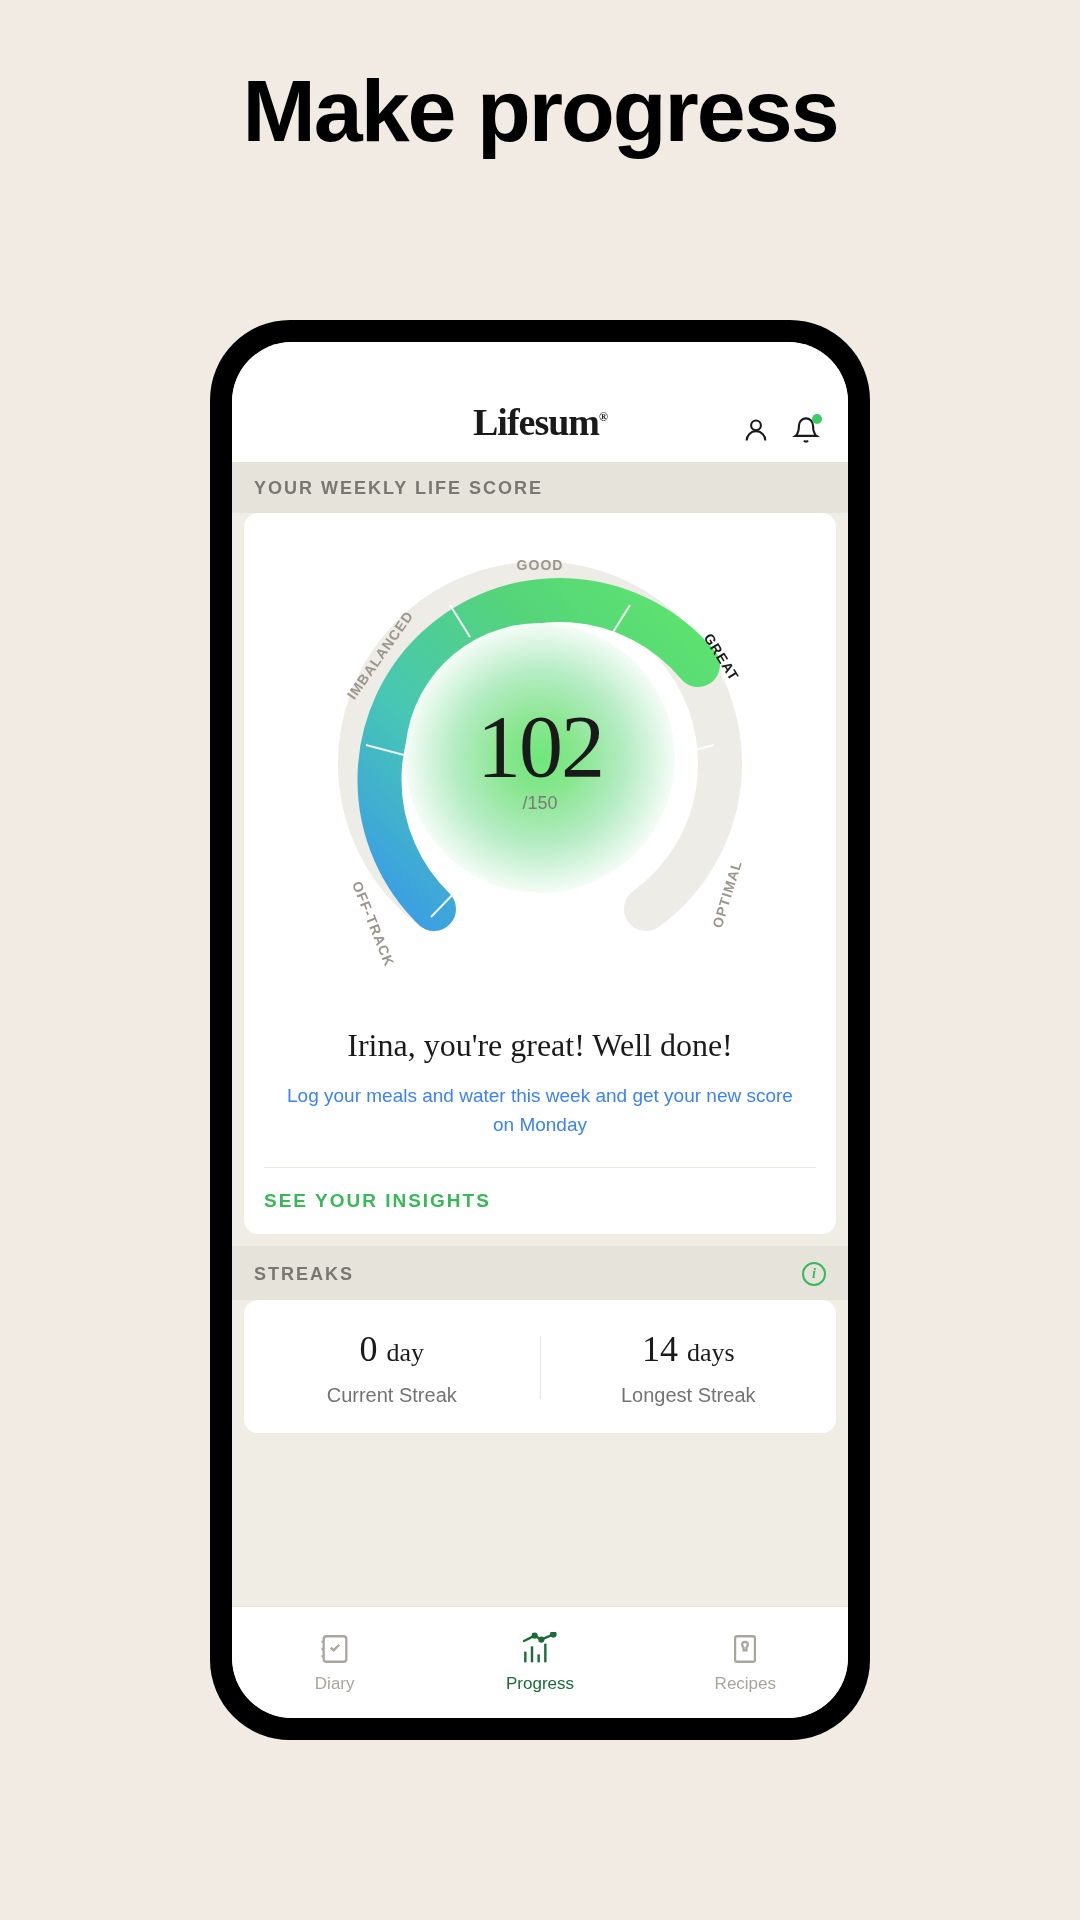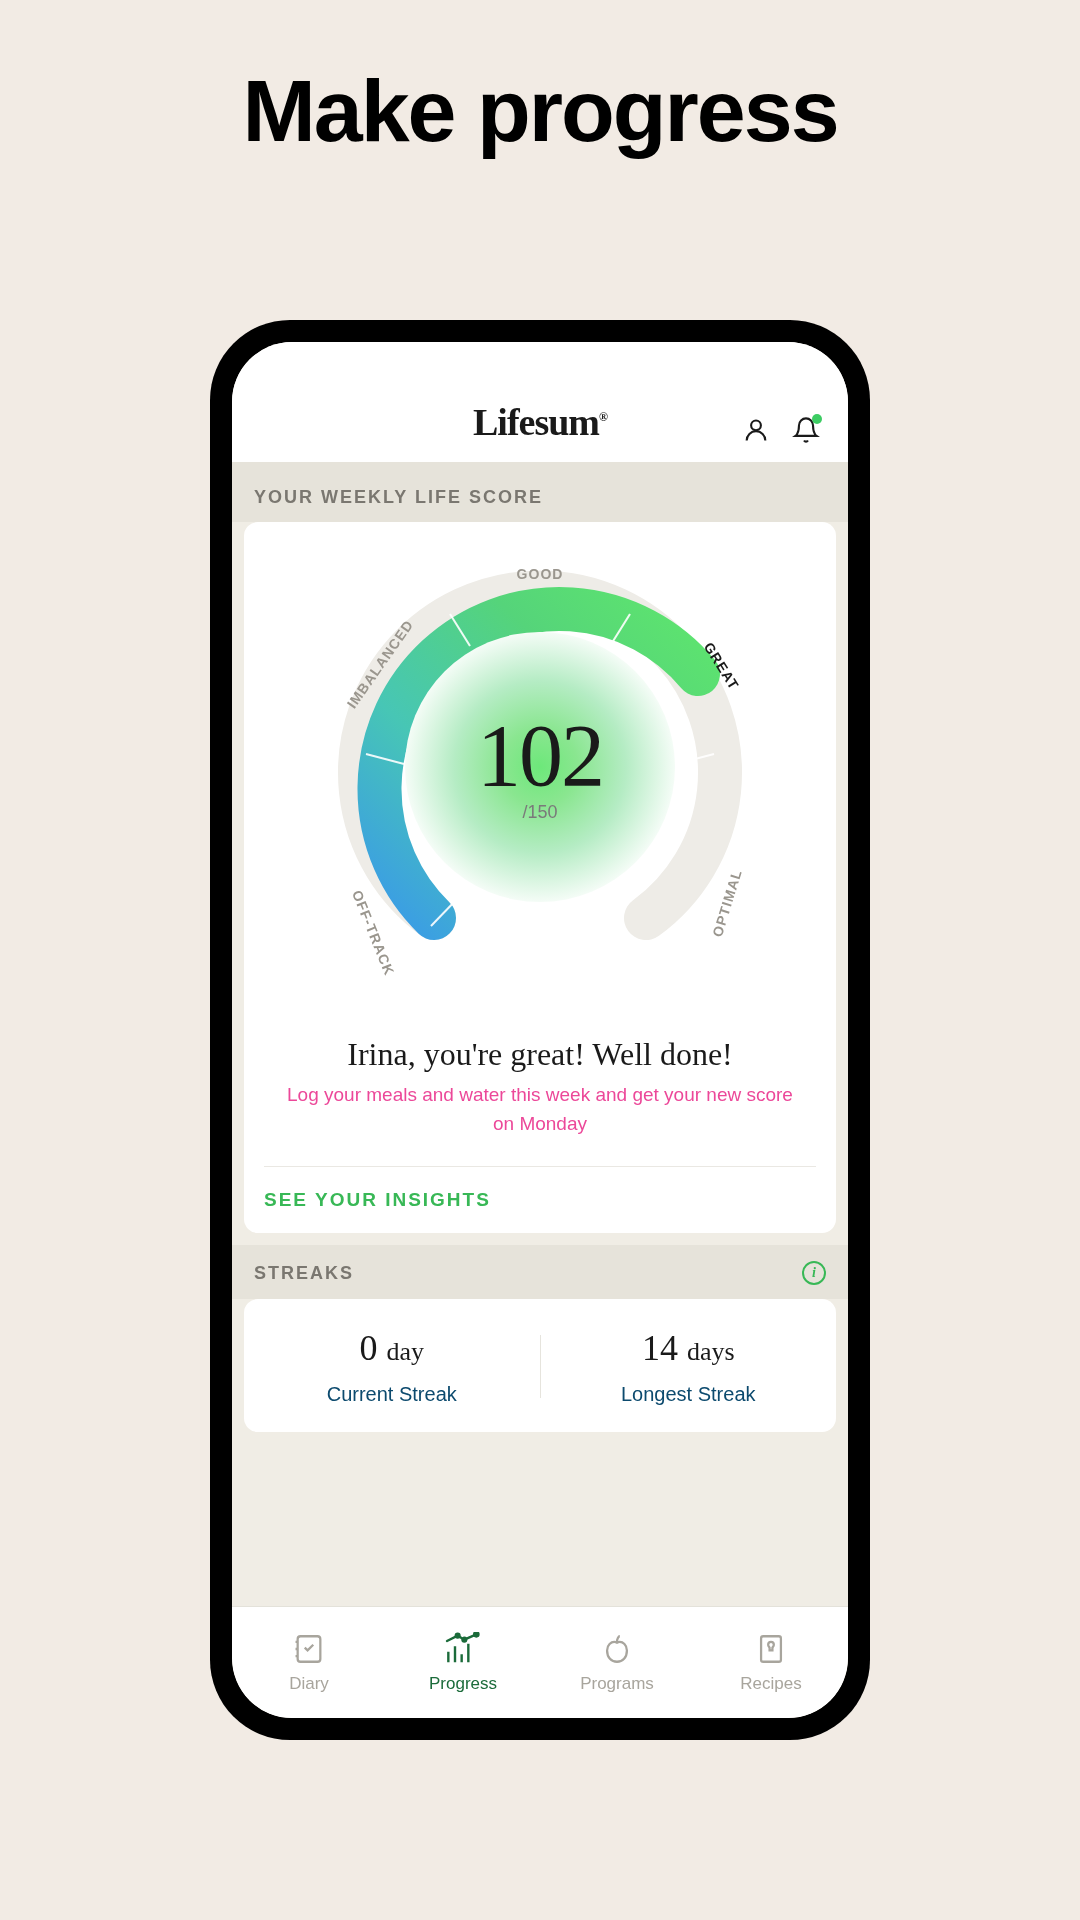--- a/index.html
+++ b/index.html
@@ -78,21 +78,21 @@
     width: 10px;
     height: 10px;
     background: #3dcc63;
     border-radius: 50%;
   }
   .section-label {
     font-size: 18px;
     letter-spacing: 2px;
     color: #7a7770;
     font-weight: 600;
-    padding: 25px 22px 14px;
+    padding: 16px 22px 14px;
     background: #e6e3da;
   }
   .score-card {
     background: #fff;
     border-radius: 14px;
     margin: 0 12px;
     padding: 24px 20px 0;
   }
   .gauge-wrap {
     position: relative;
@@ -147,23 +147,23 @@
   .lbl-optimal { right: 8px; bottom: 95px; transform: rotate(-73deg); transform-origin: center; }
   .greeting {
     font-family: Georgia, 'Times New Roman', serif;
     font-size: 32px;
     color: #1a1a1a;
     text-align: center;
     margin-top: 30px;
   }
   .sub-msg {
     font-size: 19px;
-    color: #ec4899;
-    text-align: center;
-    margin-top: 8px;
+    color: #3b82f6;
+    text-align: center;
+    margin-top: 18px;
     line-height: 1.5;
     padding: 0 10px;
   }
   .divider { height: 1px; background: #eae8e3; margin: 28px 0 0; }
   .insights-link {
     text-align: left;
     padding: 22px 0;
     color: #38b856;
     font-weight: 700;
     letter-spacing: 2px;
@@ -218,21 +218,21 @@
   .streak-val {
     font-family: Georgia, 'Times New Roman', serif;
     font-size: 36px;
     color: #1a1a1a;
   }
   .streak-val .unit {
     font-size: 26px;
   }
   .streak-lbl {
     font-size: 20px;
-    color: #0c4a6e;
+    color: #737373;
     margin-top: 14px;
   }
   .tabbar {
     position: absolute;
     bottom: 0;
     left: 0;
     right: 0;
     height: 112px;
     background: #fff;
     border-top: 1px solid #e4e2da;
@@ -374,29 +374,20 @@
               <circle cx="25" cy="1" r="1.6" fill="#1b6b3a"></circle>
               <circle cx="16" cy="5" r="1.4" fill="#1b6b3a"></circle>
               <circle cx="11" cy="2" r="1.4" fill="#1b6b3a"></circle>
             </svg>
           </span>
           <span class="tab-lbl">Progress</span>
         </div>
         <div class="tab">
           <span>
             <svg width="34" height="34" viewBox="0 0 24 24" fill="none" stroke="#a8a59d" stroke-width="1.6">
-              <path d="M12 21c-4 0-7-3-7-8 0-4 3-6 5-6 1 0 2 .5 2 .5s1-.5 2-.5c2 0 5 2 5 6 0 5-3 8-7 8z"></path>
-              <path d="M12 7c0-2 1-4 2-4"></path>
-            </svg>
-          </span>
-          <span class="tab-lbl">Programs</span>
-        </div>
-        <div class="tab">
-          <span>
-            <svg width="34" height="34" viewBox="0 0 24 24" fill="none" stroke="#a8a59d" stroke-width="1.6">
               <rect x="5" y="3" width="14" height="18" rx="1.5"></rect>
               <path d="M10 9a2 2 0 1 1 4 0c0 1-.7 1.5-1 2v2h-2v-2c-.3-.5-1-1-1-2z"></path>
             </svg>
           </span>
           <span class="tab-lbl">Recipes</span>
         </div>
       </div>
 
     </div>
   </div>

